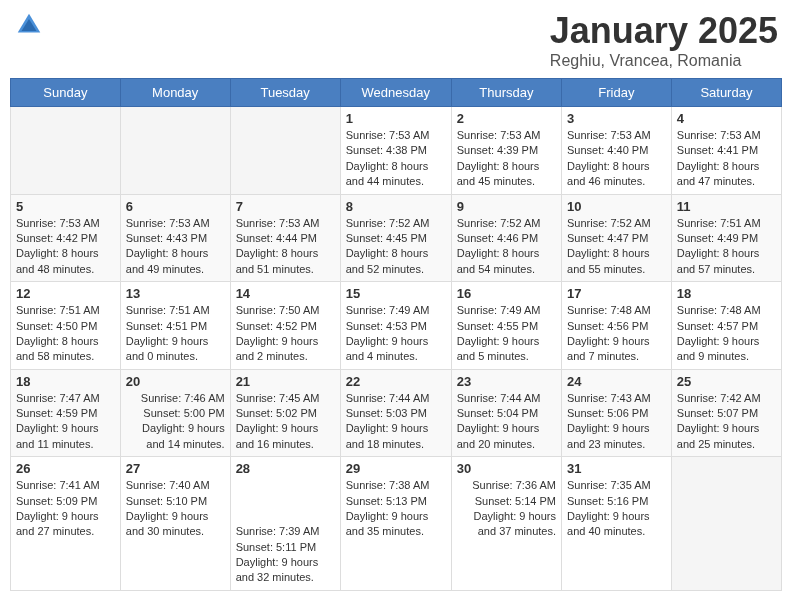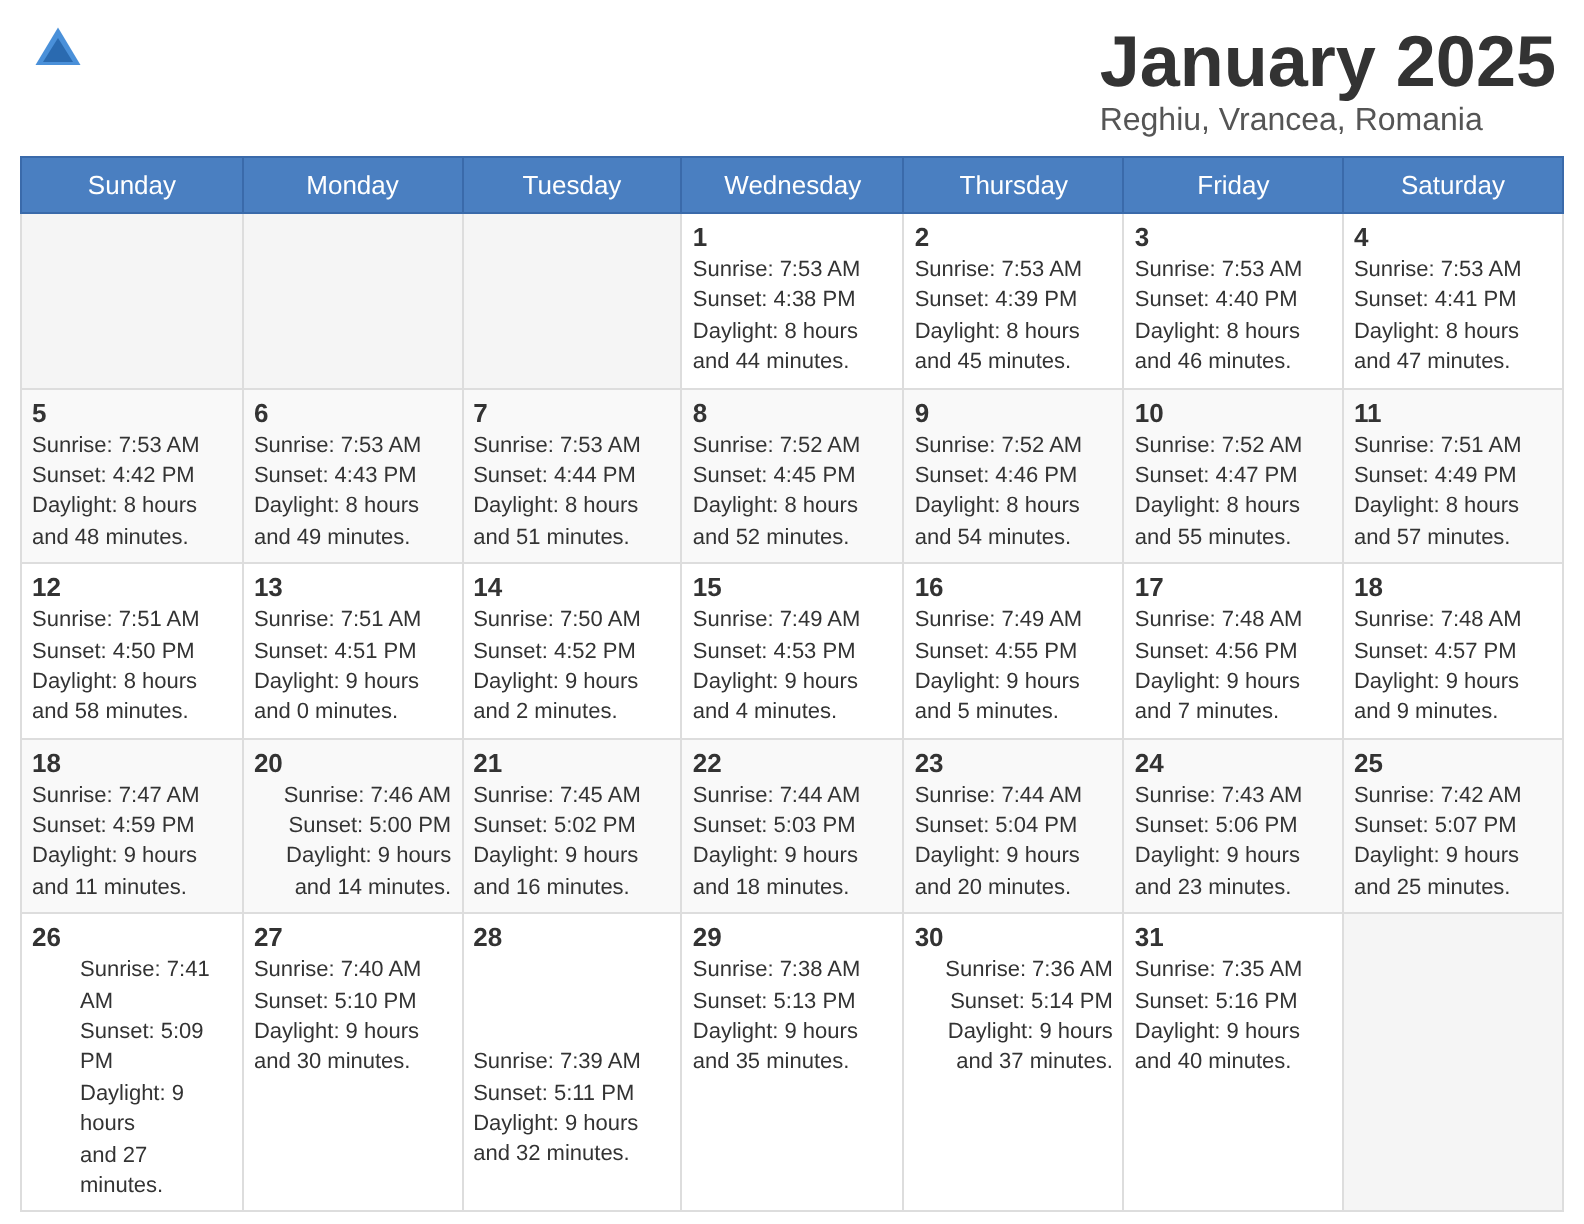--- a/index.html
+++ b/index.html
@@ -306,21 +306,21 @@
           <span class="day-number">25</span>
           <div class="day-info" style="white-space: pre-line;">Sunrise: 7:42 AM
 Sunset: 5:07 PM
 Daylight: 9 hours
 and 25 minutes.</div>
         </td>
       </tr>
       <tr>
         <td>
           <span class="day-number">26</span>
-          <div class="day-info" style="white-space: pre-line; margin-left: 24px;">Sunrise: 7:41 AM
+          <div class="day-info" style="white-space: pre-line;">Sunrise: 7:41 AM
 Sunset: 5:09 PM
 Daylight: 9 hours
 and 27 minutes.</div>
         </td>
         <td>
           <span class="day-number">27</span>
           <div class="day-info" style="white-space: pre-line;">Sunrise: 7:40 AM
 Sunset: 5:10 PM
 Daylight: 9 hours
 and 30 minutes.</div>

